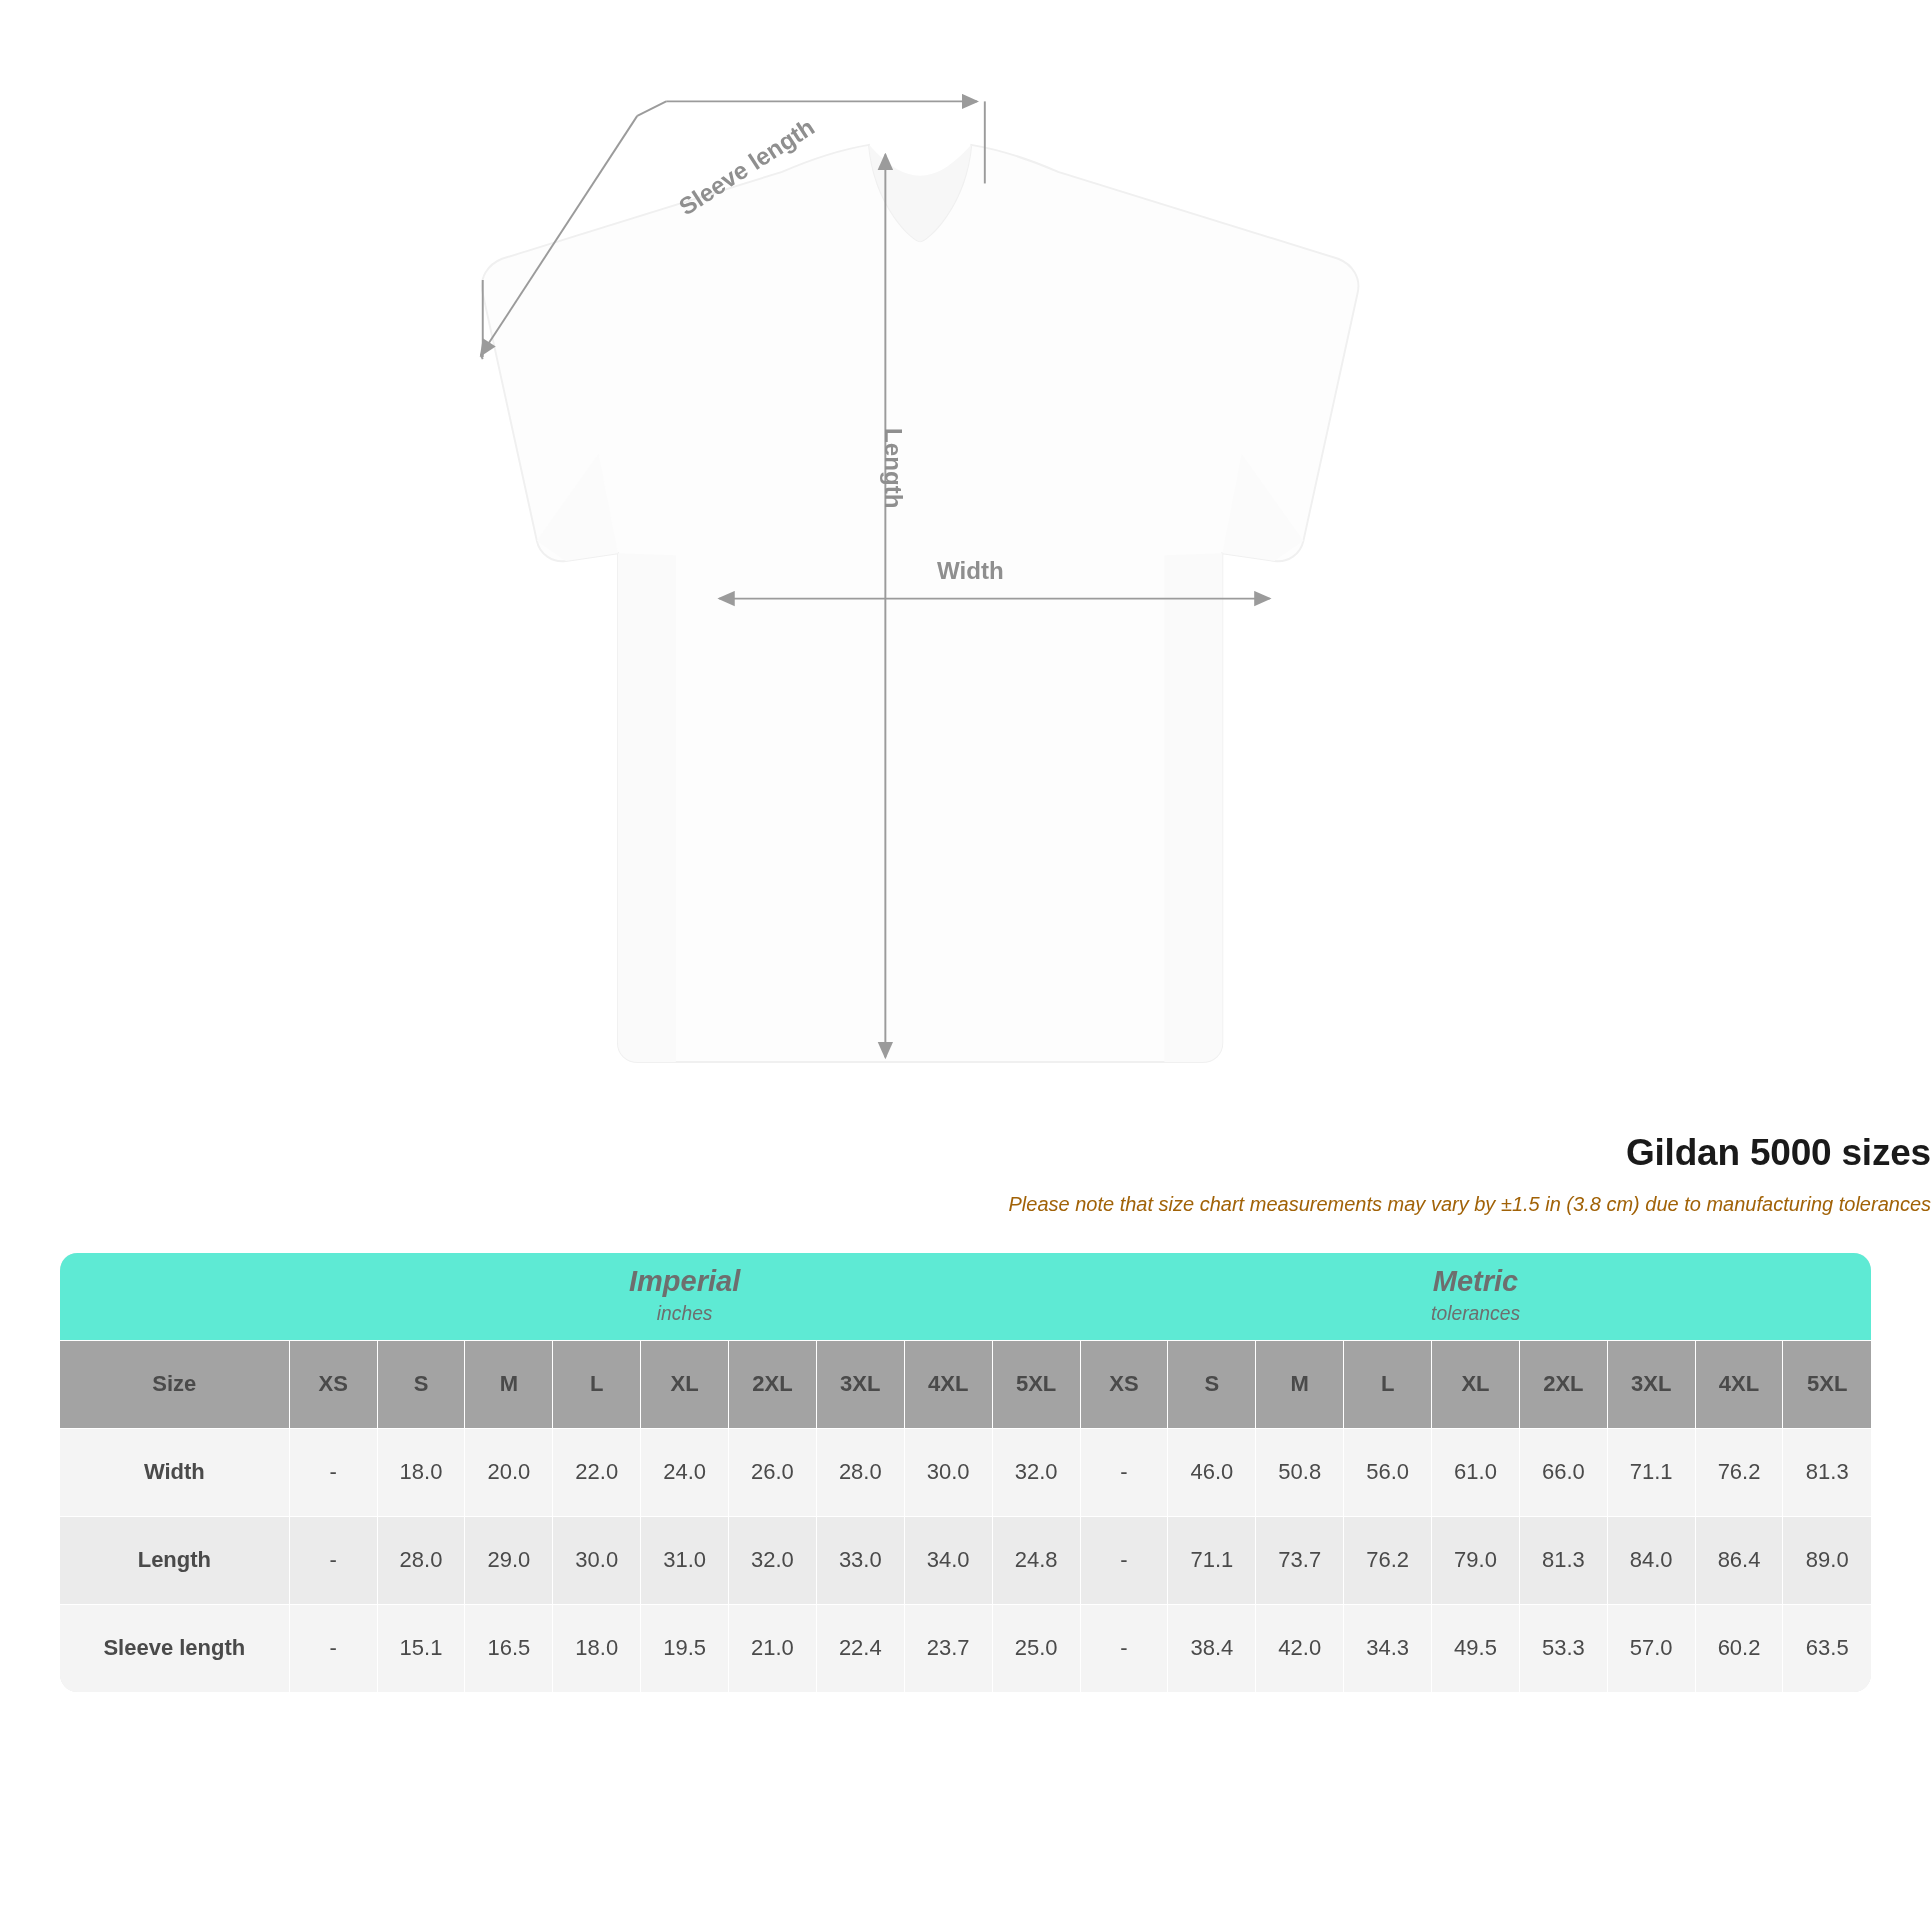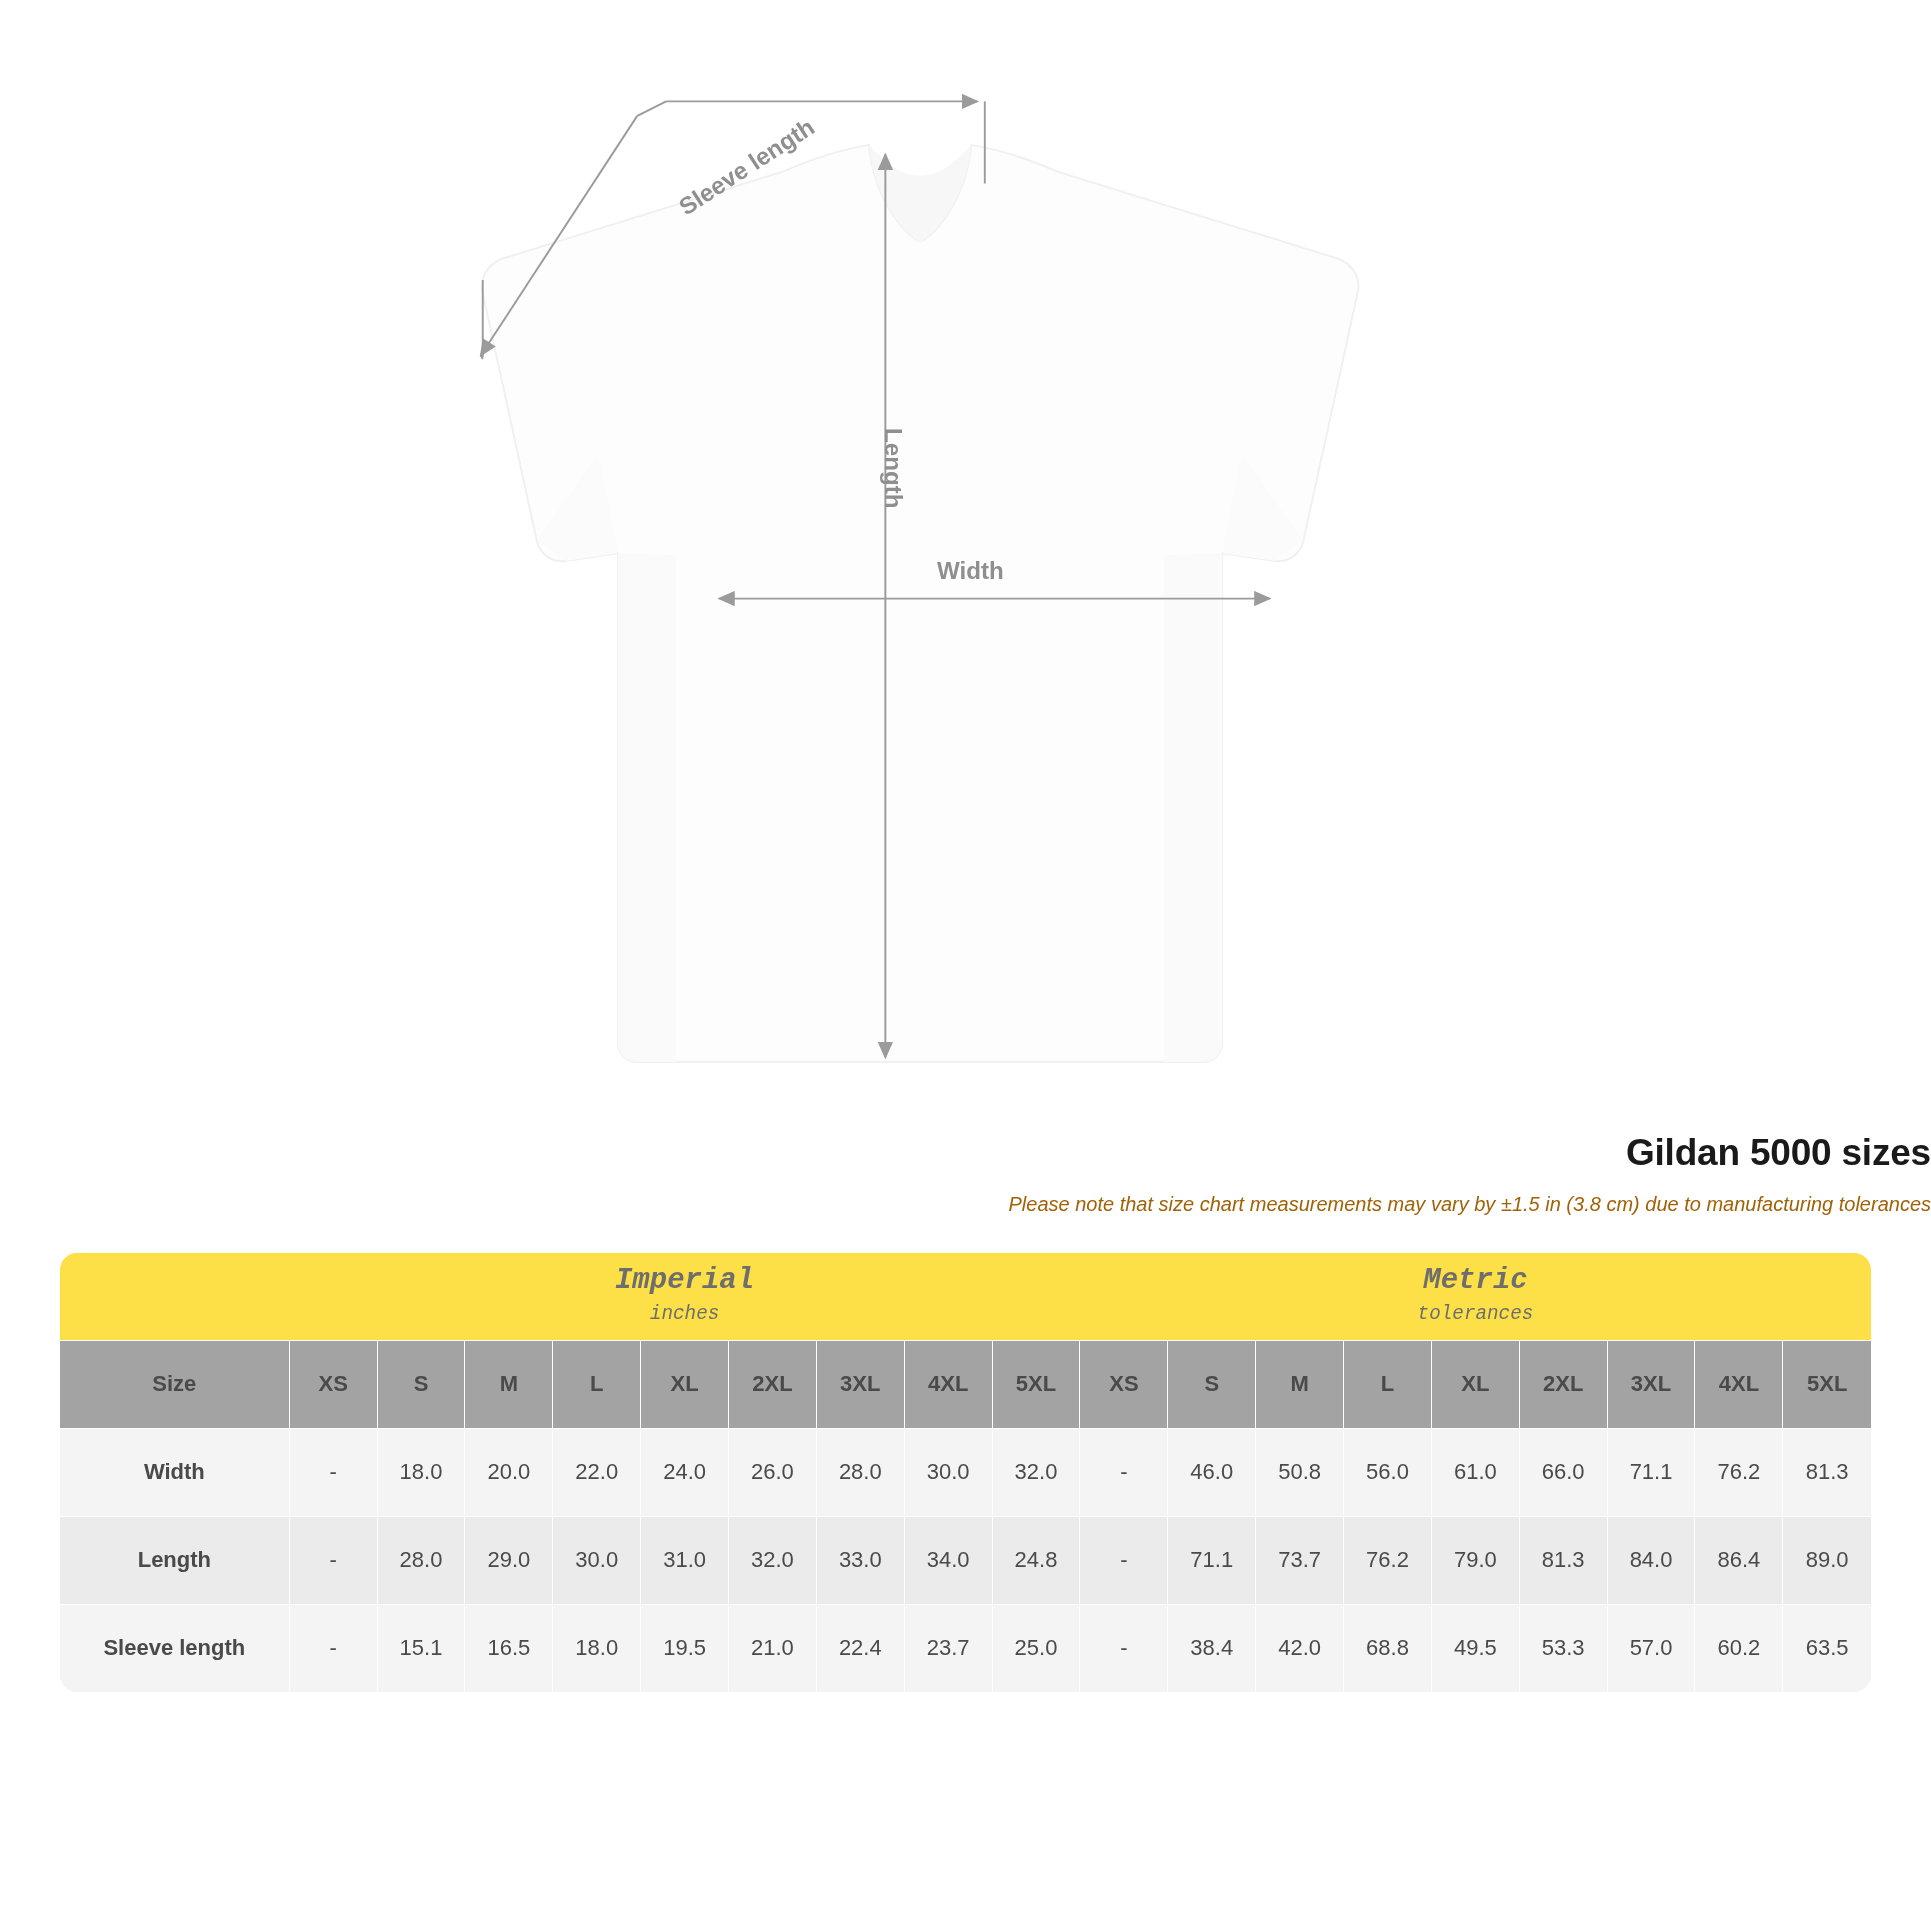--- a/index.html
+++ b/index.html
@@ -63,23 +63,22 @@
   table.sizes td, table.sizes th {
     text-align: center;
     vertical-align: middle;
     font-size: 22px;
     color: #4a4a4a;
     padding: 0;
     height: 87px;
   }
   .unit-head td {
     height: 135px;
-    background: #fde047;
+    background: #5eead4;
     border: none;
-    font-family: Liberation Mono, monospace;
   }
   .unit-title {
     font-size: 29px;
     font-weight: bold;
     font-style: italic;
     color: #6e6e6e;
     line-height: 1.25;
   }
   .unit-sub {
     font-size: 19.3px;
@@ -298,21 +297,21 @@
           <td>16.5</td>
           <td>18.0</td>
           <td>19.5</td>
           <td>21.0</td>
           <td>22.4</td>
           <td>23.7</td>
           <td>25.0</td>
           <td>-</td>
           <td>38.4</td>
           <td>42.0</td>
-          <td>68.8</td>
+          <td>34.3</td>
           <td>49.5</td>
           <td>53.3</td>
           <td>57.0</td>
           <td>60.2</td>
           <td>63.5</td>
         </tr>
       </tbody>
     </table>
   </div>
 

